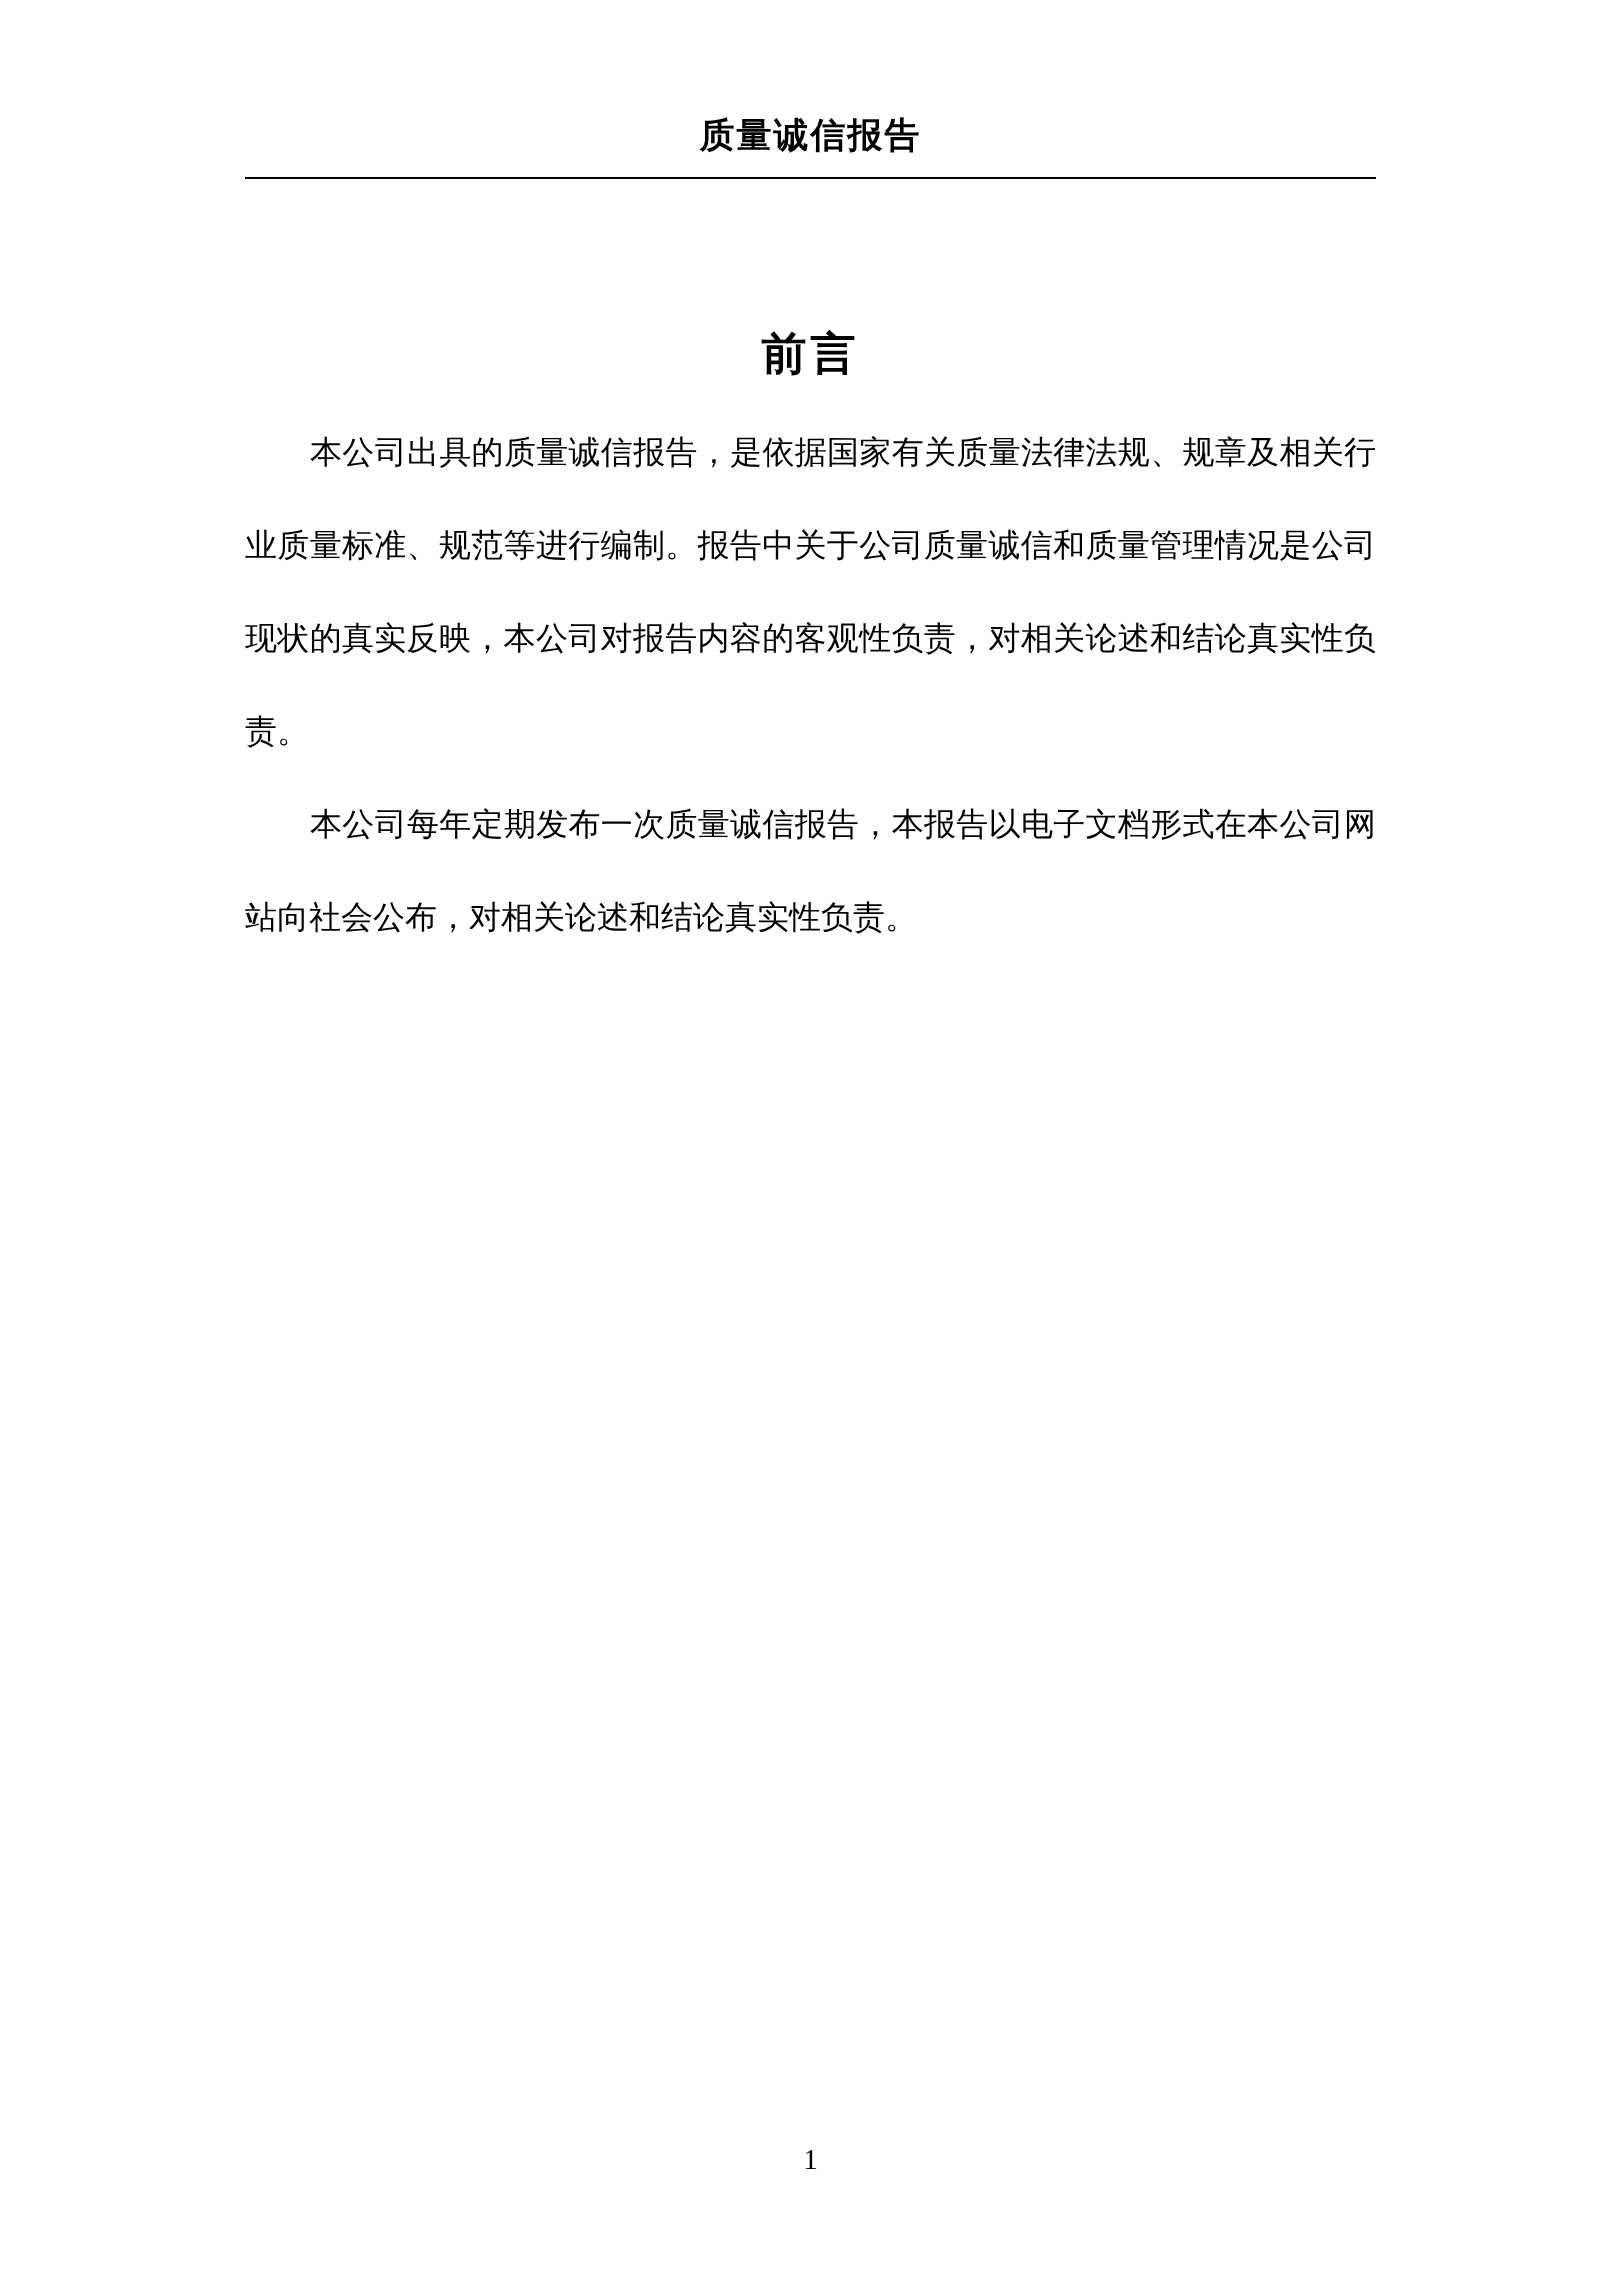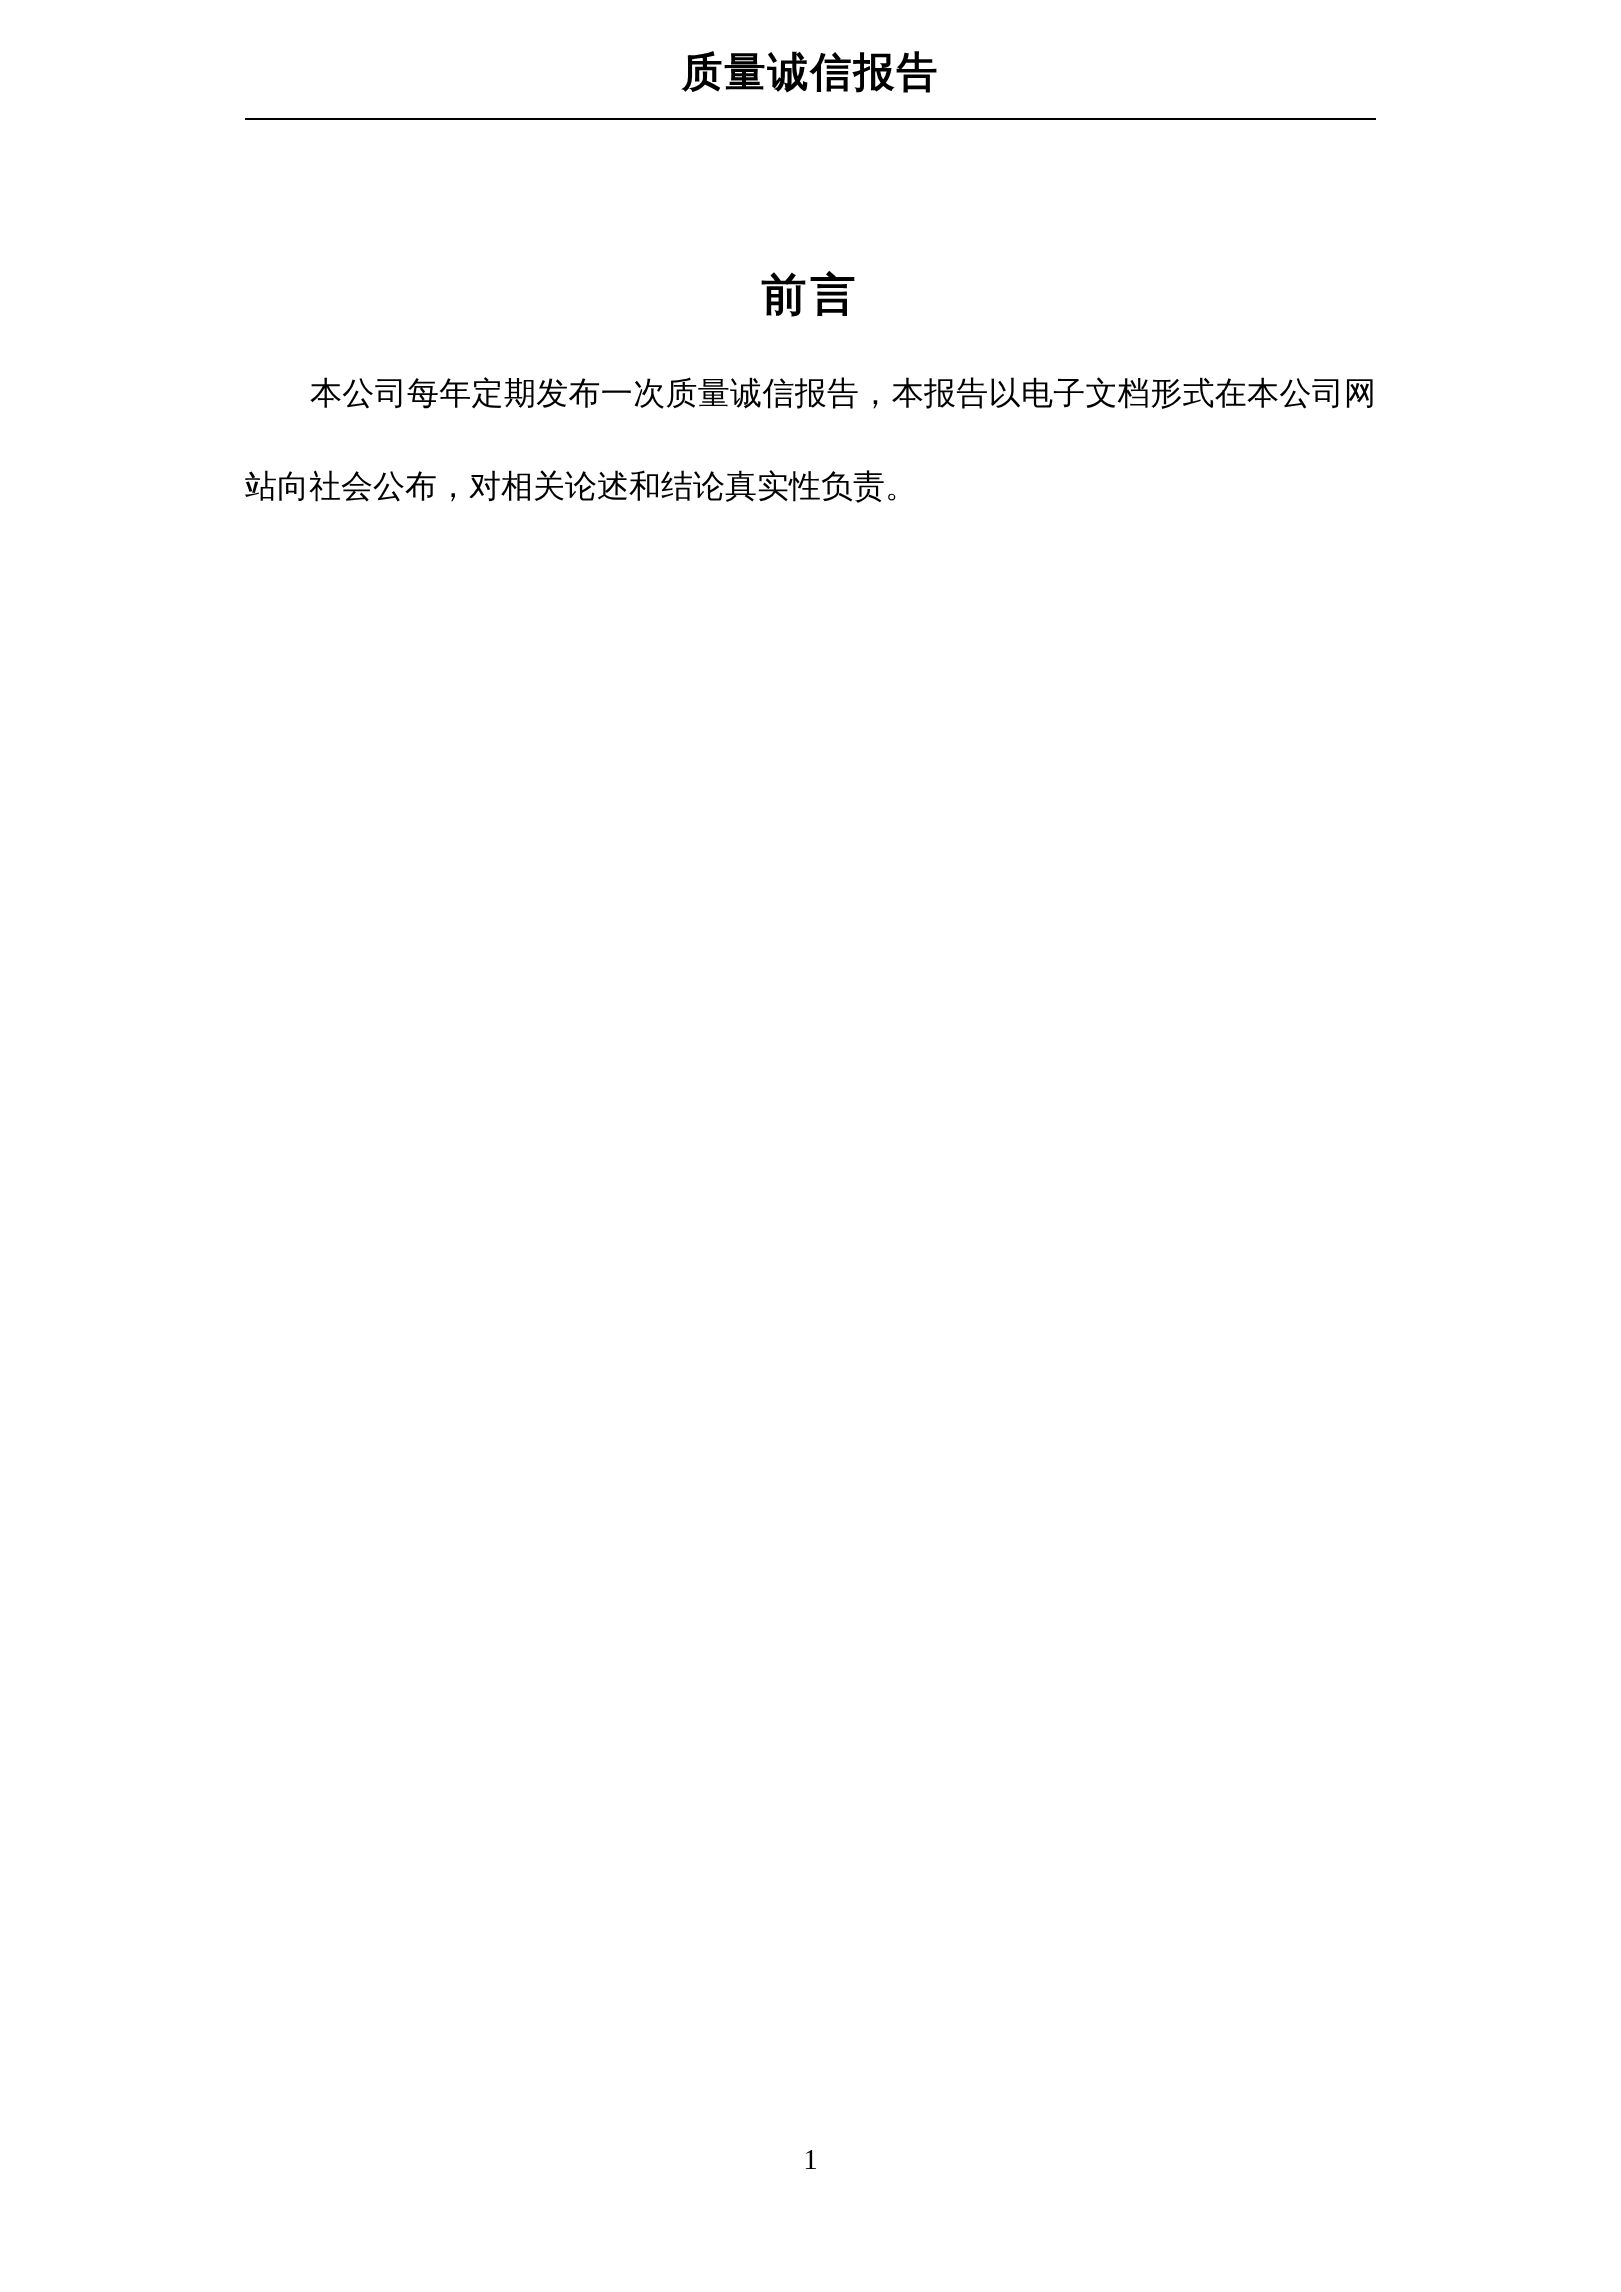--- a/index.html
+++ b/index.html
@@ -11,24 +11,24 @@
     position: relative;
     width: 1621px;
     height: 2293px;
     background: #ffffff;
     color: #000000;
     font-family: "Liberation Serif", "DejaVu Serif", serif;
     overflow: hidden;
   }
   .doc-header {
     margin: 0 245px;
-    padding-top: 45px;
+    padding-top: 112px;
     padding-bottom: 17.6px;
     text-align: center;
-    font-size: 41px;
+    font-size: 35px;
     font-weight: 700;
     letter-spacing: 2px;
     border-bottom: 2.9px solid #000000;
   }
   .doc-title {
     margin-top: 149px;
     text-align: center;
     font-size: 45px;
     font-weight: 700;
     letter-spacing: 3.9px;
@@ -59,19 +59,20 @@
 </head>
 <body>
 
 <div class="page">
 
   <div class="doc-header">质量诚信报告</div>
 
   <div class="doc-title">前言</div>
 
   <div class="doc-body">
+    <p>本公司出具的质量诚信报告，是依据国家有关质量法律法规、规章及相关行业质量标准、规范等进行编制。报告中关于公司质量诚信和质量管理情况是公司现状的真实反映，本公司对报告内容的客观性负责，对相关论述和结论真实性负责。</p>
     <p>本公司每年定期发布一次质量诚信报告，本报告以电子文档形式在本公司网站向社会公布，对相关论述和结论真实性负责。</p>
   </div>
 
   <div class="doc-footer">1</div>
 
 </div>
 
 
 </body></html>

